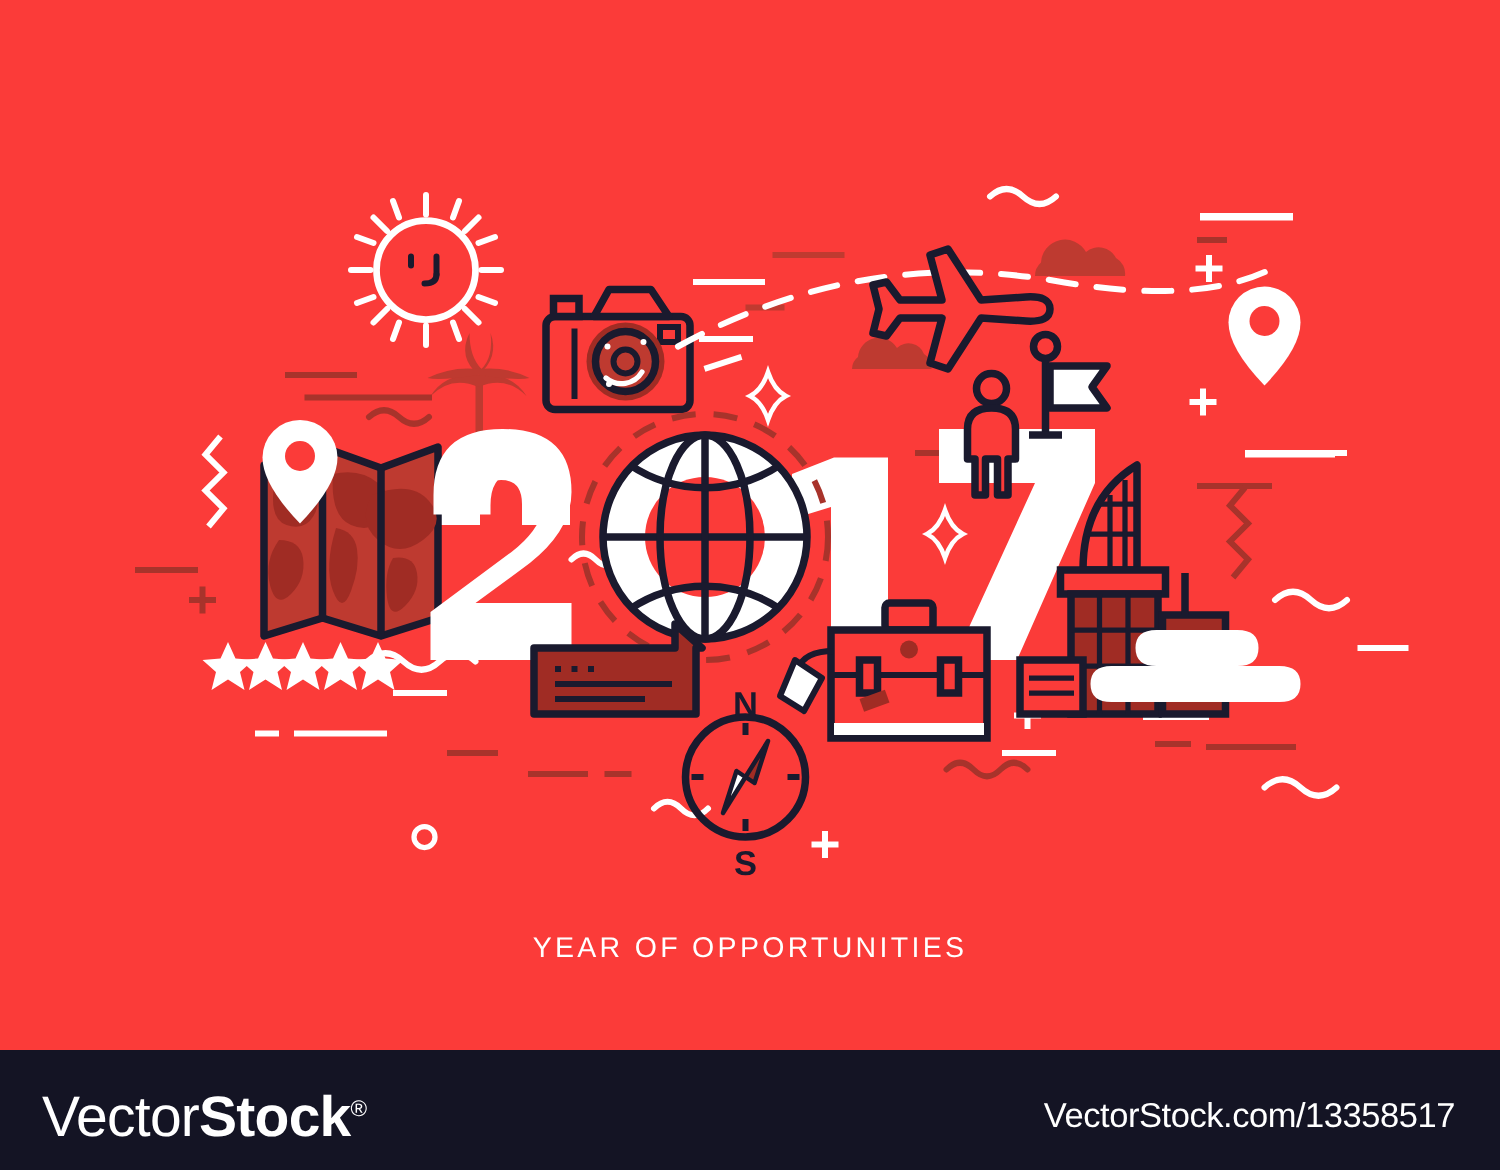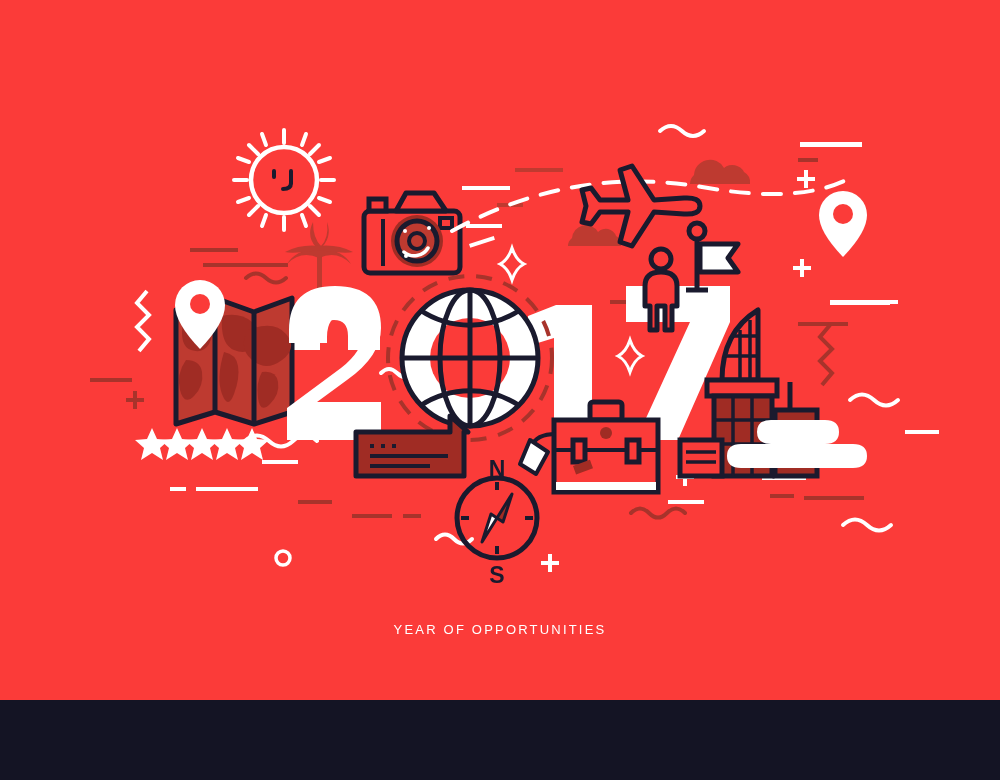--- a/index.html
+++ b/index.html
@@ -21,21 +21,21 @@
     overflow: hidden;
   }
   #art-svg { position: absolute; left: 0; top: 0; width: 1000px; height: 700px; display: block; }
 
   .tagline {
     position: absolute;
     left: 0; top: 622px;
     width: 1000px;
     text-align: center;
     color: #FFFFFF;
-    font-size: 13px;
+    font-size: 19px;
     letter-spacing: 2.2px;
     font-family: "Liberation Sans", sans-serif;
     font-weight: 400;
     white-space: nowrap;
   }
 
   #footer {
     position: absolute; left: 0; top: 700px;
     width: 1000px; height: 80px;
     background: #141424;
@@ -366,14 +366,18 @@
         <polygon points="202,428 207,439 219,440 210,448 213,460 202,453 191,460 194,448 185,440 197,439"></polygon>
         <polygon points="227,428 232,439 244,440 235,448 238,460 227,453 216,460 219,448 210,440 222,439"></polygon>
         <polygon points="252,428 257,439 269,440 260,448 263,460 252,453 241,460 244,448 235,440 247,439"></polygon>
       </g>
 
     </svg>
 
     <div class="tagline">YEAR OF OPPORTUNITIES</div>
   </div>
 
+  <div id="footer">
+    <div class="logo"><span class="light">Vector</span><span class="bold">Stock</span><span class="reg">®</span></div>
+    <div class="footer-url">VectorStock.com/13358517</div>
+  </div>
 
 </div>
 
 </body></html>

